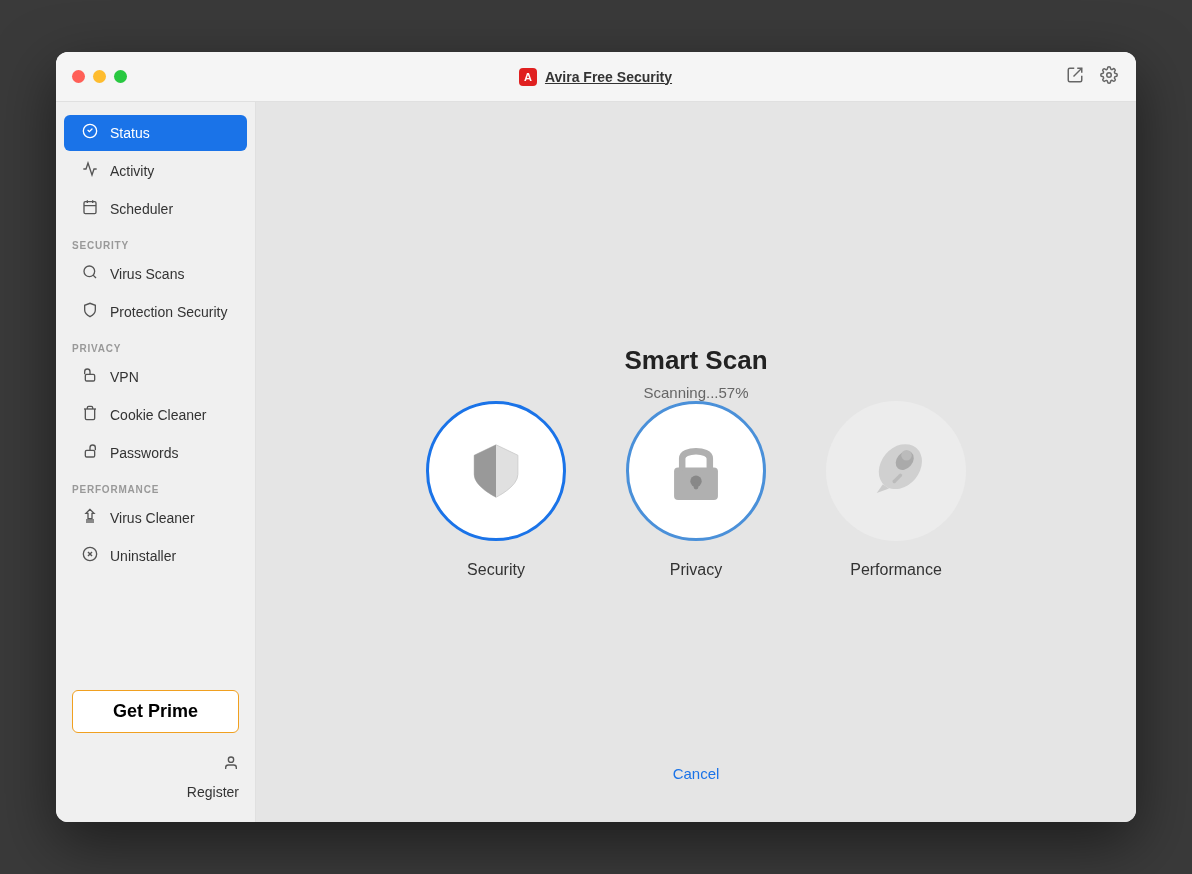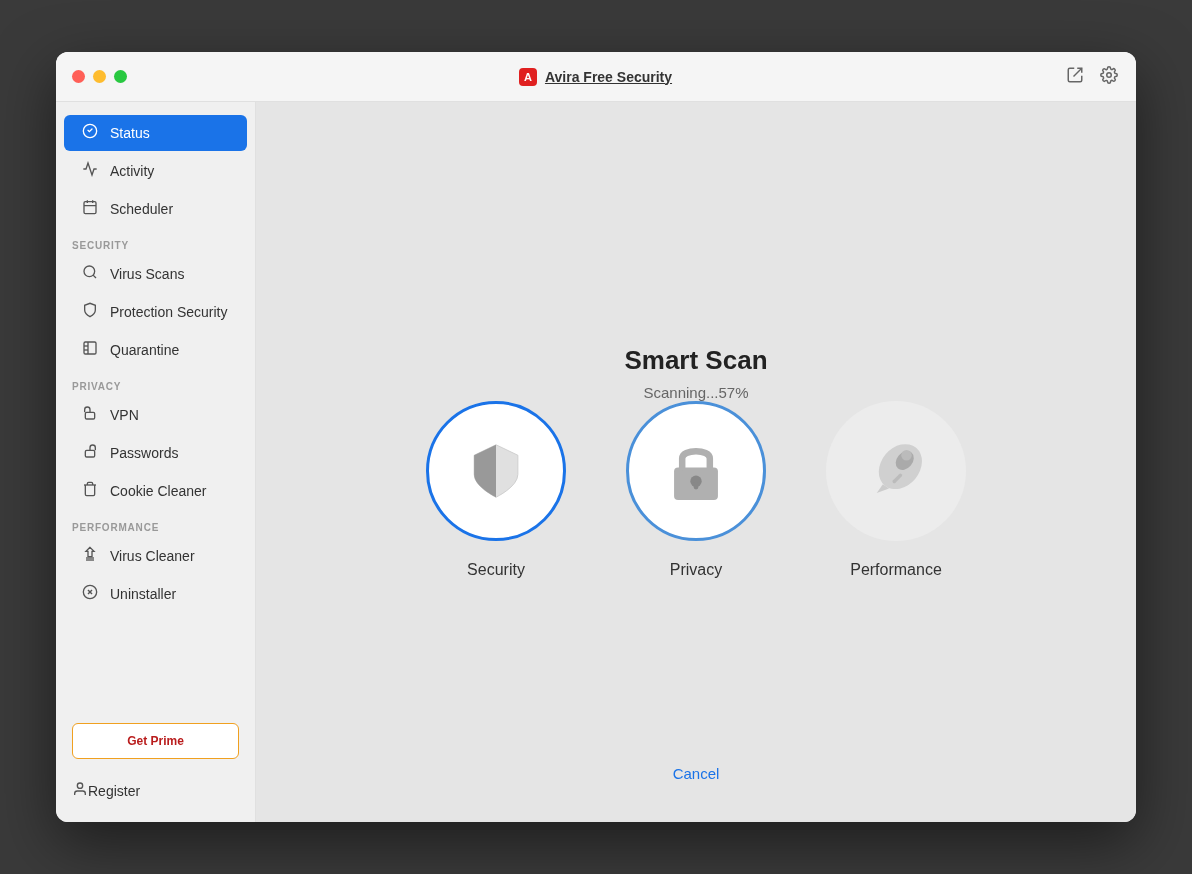--- a/index.html
+++ b/index.html
@@ -123,34 +123,36 @@
       letter-spacing: 0.8px;
       padding: 12px 16px 4px 16px;
       text-transform: uppercase;
     }
     .sidebar-spacer { flex: 1; }
     .get-prime-btn {
       margin: 12px 16px;
       padding: 10px;
       border: 1.5px solid #f0a020;
       background: white;
-      color: #b91c1c;
-      font-size: 12px;
+      color: #000000;
+      font-size: 18px;
       font-weight: 600;
       border-radius: 6px;
       cursor: pointer;
       text-align: center;
     }
     .register-item {
       display: flex;
-      align-items: center;
+      align-items: flex-end;
+      gap: 10px;
       padding: 10px 16px;
       cursor: pointer;
       font-size: 14px;
       color: #333;
+      flex-direction: column;
     }
     .main {
       flex: 1;
       display: flex;
       flex-direction: column;
       align-items: center;
       justify-content: center;
       padding: 40px;
       background: #e5e5e5;
       position: relative;
@@ -297,59 +299,48 @@
         <span>Virus Scans</span>
       </div>
       <div class="nav-item">
         <span class="icon">
           <svg width="16" height="16" viewBox="0 0 24 24" fill="none" stroke="#555" stroke-width="2">
             <path d="M12 22s8-4 8-10V5l-8-3-8 3v7c0 6 8 10 8 10z"></path>
           </svg>
         </span>
         <span>Protection Security</span>
       </div>
-      <div class="nav-item">
-        <span class="icon">
-          <svg width="16" height="16" viewBox="0 0 24 24" fill="none" stroke="#555" stroke-width="2">
-            <rect x="3" y="3" width="18" height="18" rx="2"></rect>
-            <line x1="9" y1="3" x2="9" y2="21"></line>
-            <line x1="3" y1="9" x2="9" y2="9"></line>
-            <line x1="3" y1="15" x2="9" y2="15"></line>
-          </svg>
-        </span>
-        <span>Quarantine</span>
-      </div>
 
       <div class="section-label">PRIVACY</div>
       <div class="nav-item">
         <span class="icon">
           <svg width="16" height="16" viewBox="0 0 24 24" fill="none" stroke="#555" stroke-width="2">
             <rect x="5" y="11" width="14" height="10" rx="2" ry="2"></rect>
             <path d="M12 11V7a4 4 0 0 0-8 0v4"></path>
           </svg>
         </span>
         <span>VPN</span>
       </div>
       <div class="nav-item">
         <span class="icon">
           <svg width="16" height="16" viewBox="0 0 24 24" fill="none" stroke="#555" stroke-width="2">
+            <polyline points="3 6 5 6 21 6"></polyline>
+            <path d="M19 6v14a2 2 0 0 1-2 2H7a2 2 0 0 1-2-2V6m3 0V4a2 2 0 0 1 2-2h4a2 2 0 0 1 2 2v2"></path>
+          </svg>
+        </span>
+        <span>Cookie Cleaner</span>
+      </div>
+      <div class="nav-item">
+        <span class="icon">
+          <svg width="16" height="16" viewBox="0 0 24 24" fill="none" stroke="#555" stroke-width="2">
             <rect x="5" y="11" width="14" height="10" rx="2" ry="2"></rect>
             <path d="M12 11V7a4 4 0 0 1 4-4 4 4 0 0 1 4 4v4"></path>
           </svg>
         </span>
         <span>Passwords</span>
-      </div>
-      <div class="nav-item">
-        <span class="icon">
-          <svg width="16" height="16" viewBox="0 0 24 24" fill="none" stroke="#555" stroke-width="2">
-            <polyline points="3 6 5 6 21 6"></polyline>
-            <path d="M19 6v14a2 2 0 0 1-2 2H7a2 2 0 0 1-2-2V6m3 0V4a2 2 0 0 1 2-2h4a2 2 0 0 1 2 2v2"></path>
-          </svg>
-        </span>
-        <span>Cookie Cleaner</span>
       </div>
 
       <div class="section-label">PERFORMANCE</div>
       <div class="nav-item">
         <span class="icon">
           <svg width="16" height="16" viewBox="0 0 24 24" fill="none" stroke="#555" stroke-width="2">
             <path d="M12 2L6 8h3v8h6V8h3z"></path>
             <line x1="6" y1="18" x2="18" y2="18"></line>
             <line x1="6" y1="21" x2="18" y2="21"></line>
           </svg>

